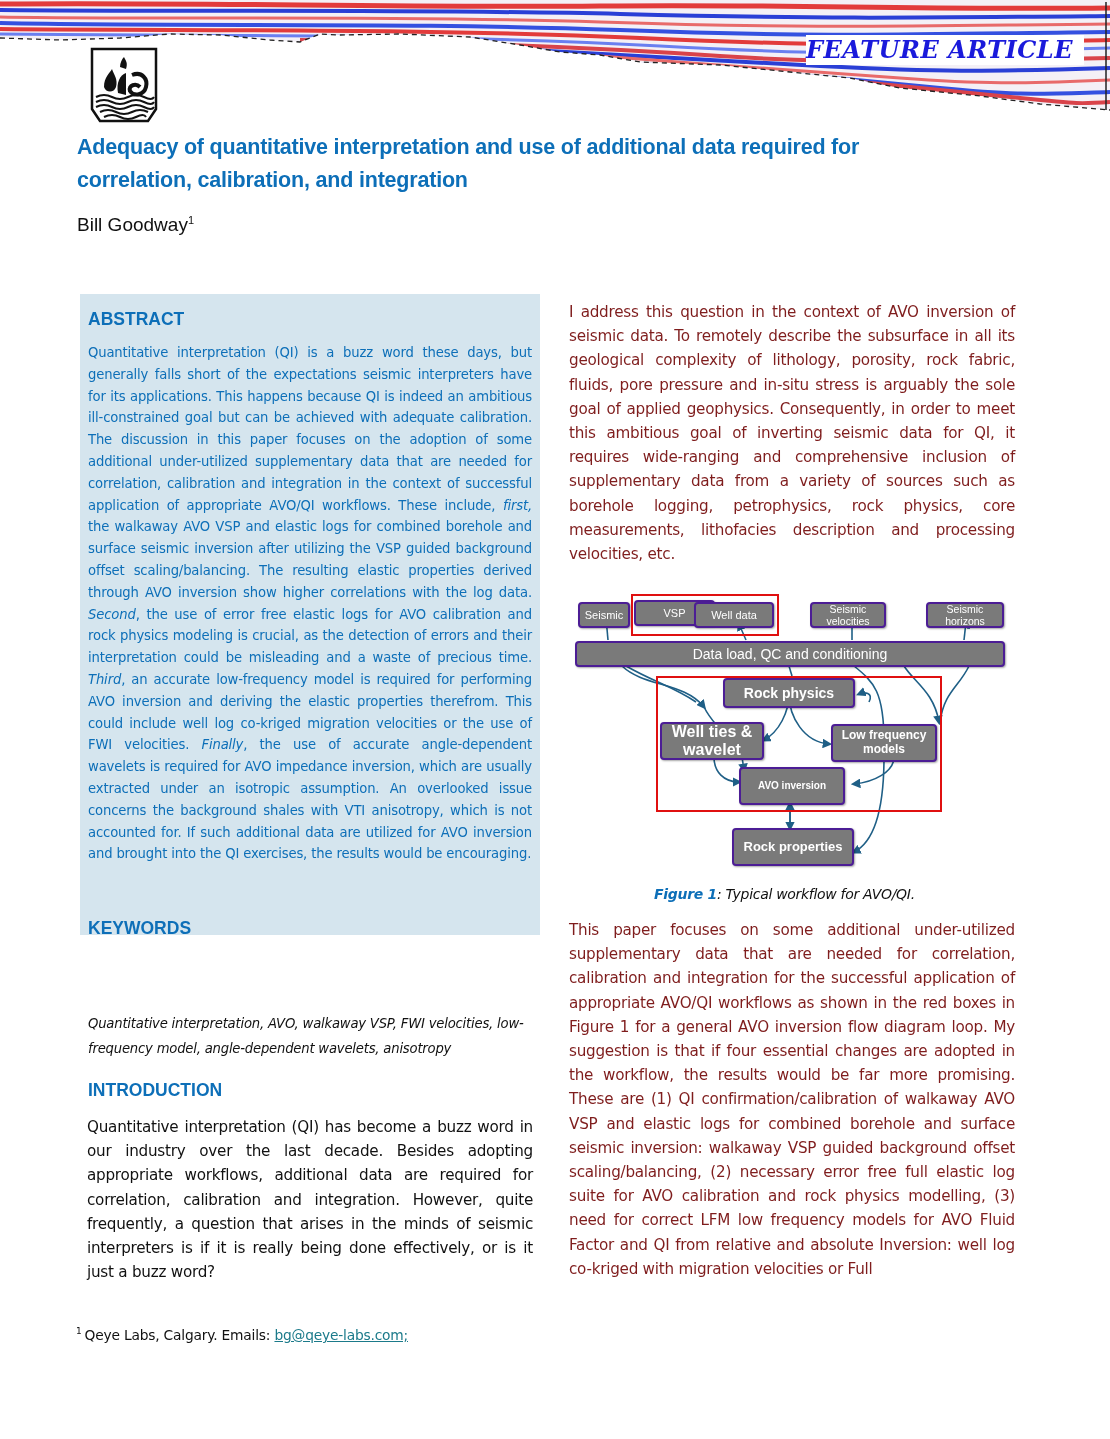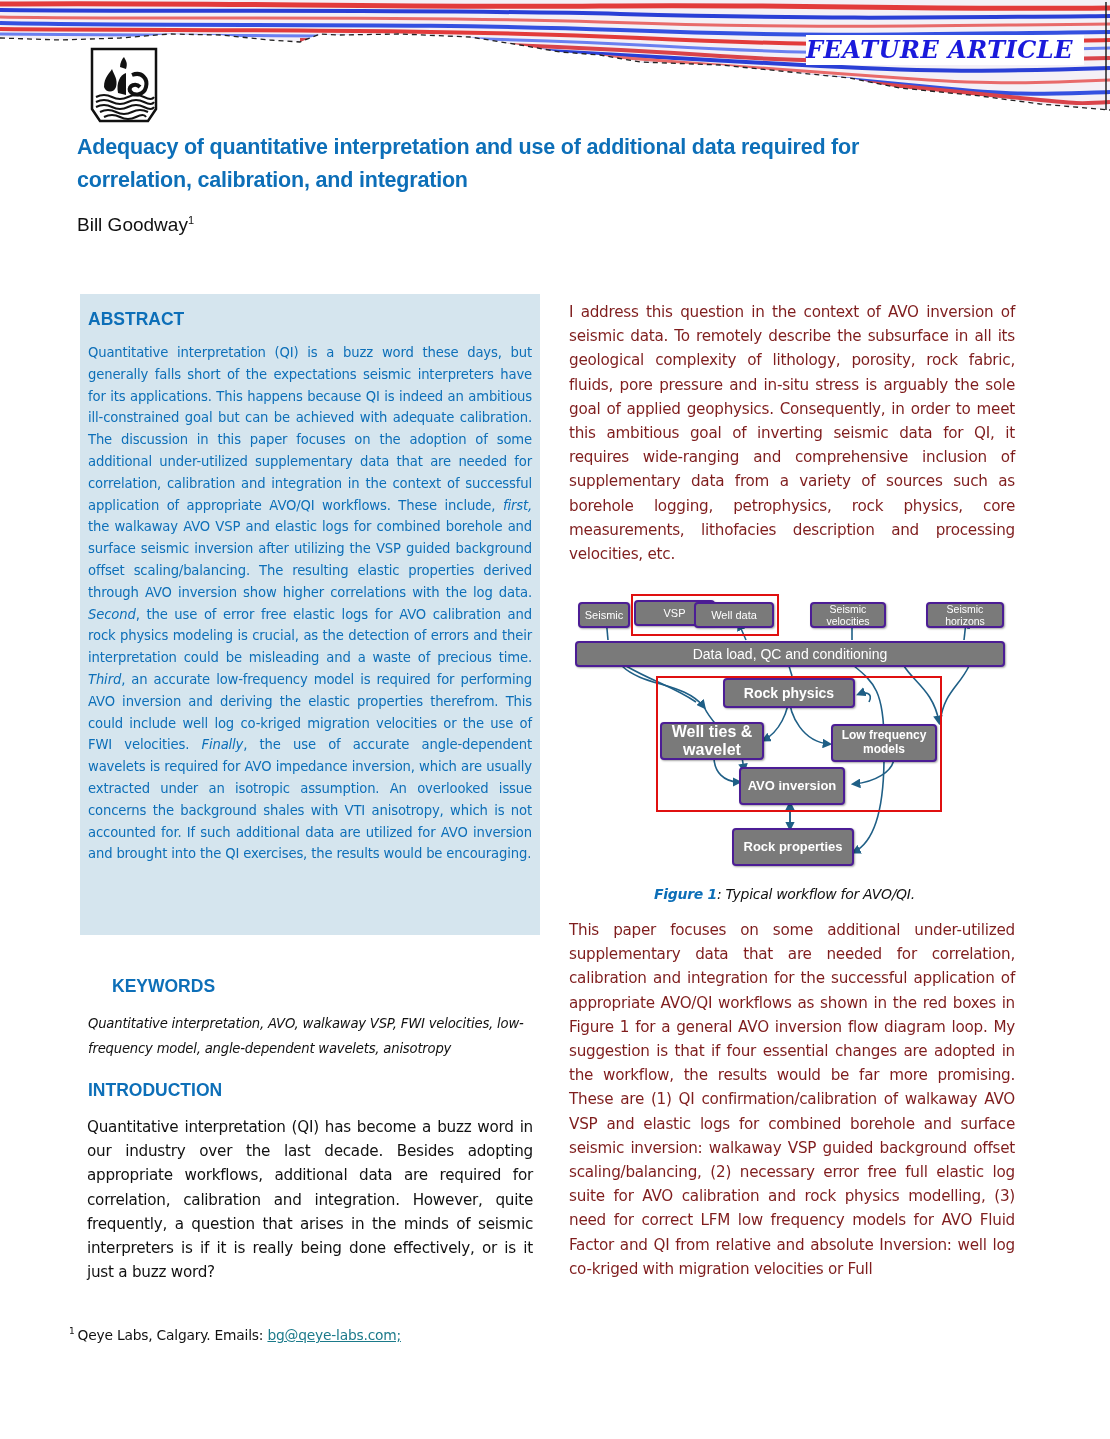--- a/index.html
+++ b/index.html
@@ -18,28 +18,28 @@
   .author { position: absolute; left: 77px; top: 214px; font-family: "Liberation Sans", sans-serif; font-size: 19px; color: #111; }
   .author sup { font-size: 11px; vertical-align: super; line-height: 0; }
 
   
   .abstract { position: absolute; left: 80px; top: 294px; width: 460px; height: 641px; background: #d5e5ee; padding: 14px 8px 0 8px; }
   .sec-head { color: #0d6fb8; font-family: "Liberation Sans", sans-serif; font-weight: bold; font-size: 17.5px; line-height: 22px; }
   .abstract .sec-head { margin-bottom: 12px; }
   .abstract-text { color: #0d6fb8; font-family: "DejaVu Sans", sans-serif; font-size: 13.2px; line-height: 21.8px; text-align: justify; letter-spacing: -0.15px; }
   .abstract-text i { font-style: italic; }
 
-  .keywords-head { position: absolute; left: 88px; top: 975px; margin-left: 24px; }
+  .keywords-head { position: absolute; left: 88px; top: 917px; }
   .keywords { position: absolute; left: 88px; top: 1012px; width: 448px; font-family: "DejaVu Sans", sans-serif;
     font-style: italic; font-size: 13.2px; line-height: 24.5px; color: #111; letter-spacing: -0.2px; }
   .intro-head { position: absolute; left: 88px; top: 1079px; }
   .intro { position: absolute; left: 87px; top: 1115px; width: 446px; font-family: "DejaVu Sans", sans-serif;
     font-size: 15.2px; line-height: 24.2px; text-align: justify; color: #111; letter-spacing: -0.25px; }
 
-  .footnote { position: absolute; left: 69px; top: 1327px; font-family: "DejaVu Sans", sans-serif; font-size: 13.8px; color: #111; letter-spacing: -0.2px; }
+  .footnote { position: absolute; left: 76px; top: 1327px; font-family: "DejaVu Sans", sans-serif; font-size: 13.8px; color: #111; letter-spacing: -0.2px; }
   .footnote sup { font-size: 9px; vertical-align: super; line-height: 0; margin-right: 3px; }
   .footnote a { color: #1b7a8a; text-decoration: underline; }
 
   .right-p { position: absolute; left: 569px; width: 446px; font-family: "DejaVu Sans", sans-serif; font-size: 15.2px;
     line-height: 24.2px; text-align: justify; color: #7f1d1d; letter-spacing: -0.25px; }
   .p1 { top: 300px; }
   .p2 { top: 918px; }
 
   
   .diagram { position: absolute; left: 574px; top: 592px; width: 434px; height: 280px; }
@@ -143,20 +143,20 @@
   </svg>
   <div class="node small" style="left:4px;top:10px;width:52px;height:26px;">Seismic</div>
   <div class="node small" style="left:60px;top:8px;width:81px;height:26px;">VSP</div>
   <div class="node small" style="left:120px;top:10px;width:80px;height:26px;">Well data</div>
   <div class="node small" style="left:236px;top:10px;width:76px;height:26px;font-size:10.5px;">Seismic velocities</div>
   <div class="node small" style="left:352px;top:10px;width:78px;height:26px;font-size:10.5px;">Seismic horizons</div>
   <div class="node" style="left:1px;top:49px;width:430px;height:26px;font-size:14px;">Data load, QC and conditioning</div>
   <div class="node big" style="left:149px;top:86px;width:132px;height:30px;">Rock physics</div>
   <div class="node big" style="left:86px;top:130px;width:104px;height:38px;font-size:16px;">Well ties &amp; wavelet</div>
   <div class="node big" style="left:257px;top:132px;width:106px;height:38px;font-size:12px;">Low frequency models</div>
-  <div class="node big" style="left:165px;top:175px;width:106px;height:38px;font-size:13px;">AVO inversion</div>
+  <div class="node big" style="left:165px;top:175px;width:106px;height:38px;font-size:10px;">AVO inversion</div>
   <div class="node big" style="left:158px;top:236px;width:122px;height:38px;font-size:13px;">Rock properties</div>
   <div class="redbox" style="left:57px;top:2px;width:148px;height:42px;"></div>
   <div class="redbox" style="left:82px;top:84px;width:286px;height:136px;"></div>
 </div>
 <div class="fig-caption"><b>Figure 1</b><span>: Typical workflow for AVO/QI.</span></div>
 
 <p class="right-p p2">This paper focuses on some additional under-utilized supplementary data that are needed for correlation, calibration and integration for the successful application of appropriate AVO/QI workflows as shown in the red boxes in Figure 1 for a general AVO inversion flow diagram loop. My suggestion is that if four essential changes are adopted in the workflow, the results would be far more promising. These are (1) QI confirmation/calibration of walkaway AVO VSP and elastic logs for combined borehole and surface seismic inversion: walkaway VSP guided background offset scaling/balancing, (2) necessary error free full elastic log suite for AVO calibration and rock physics modelling, (3) need for correct LFM low frequency models for AVO Fluid Factor and QI from relative and absolute Inversion: well log co-kriged with migration velocities or Full</p>
 
 </body></html>

